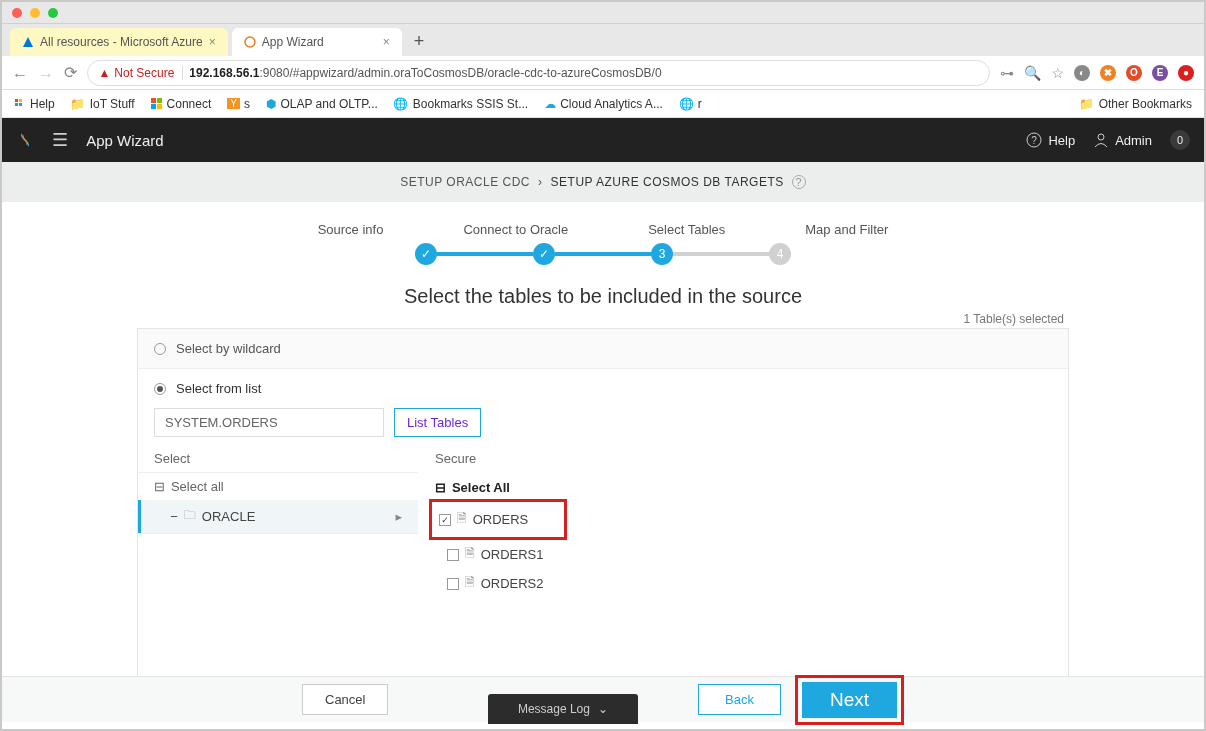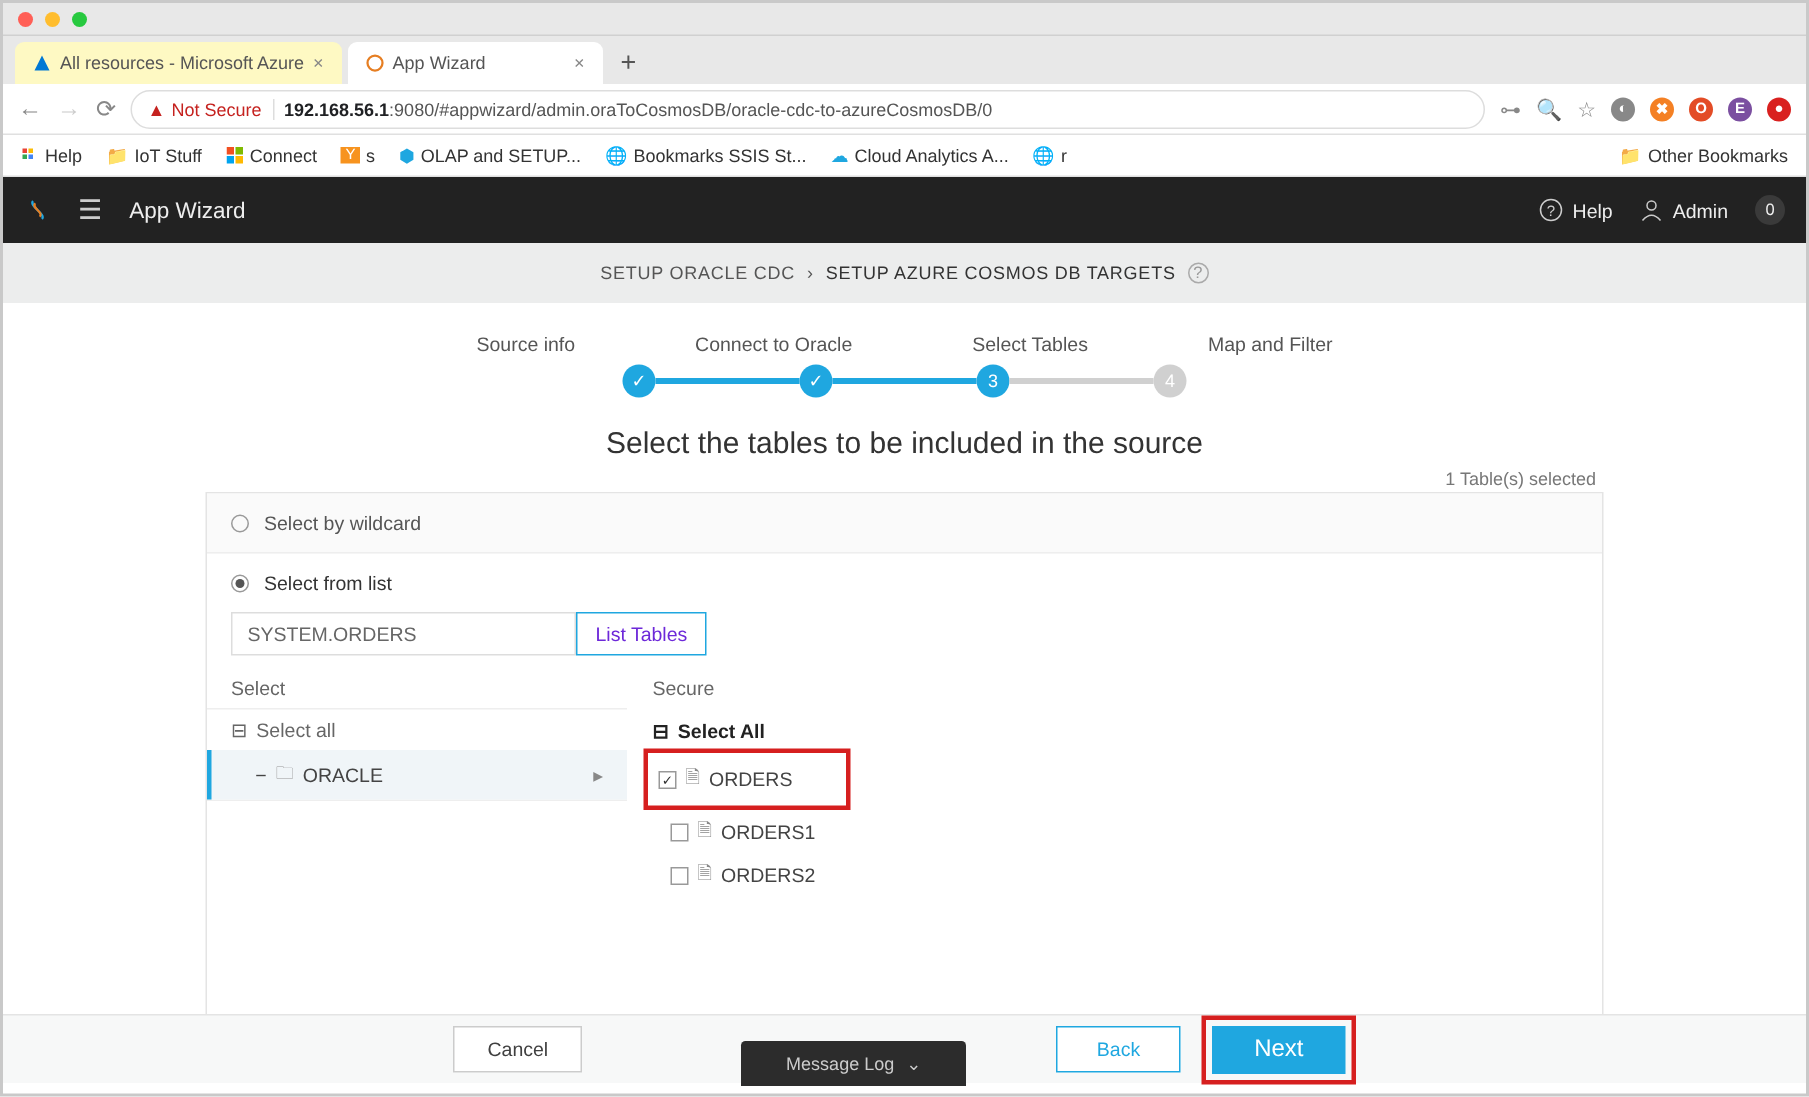--- a/index.html
+++ b/index.html
@@ -59,21 +59,21 @@
   
   .section-title { text-align: center; font-size: 20px; font-weight: 300; color: #333; margin: 6px 0 4px; }
   .selected-count { text-align: right; font-size: 12px; color: #777; padding-right: 140px; margin-bottom: 2px; }
   
   .panel { margin: 0 135px; border: 1px solid #e4e4e4; background: #fff; height: 370px; }
   .wildcard-row { padding: 12px 16px; display: flex; align-items: center; gap: 10px; color: #555; font-size: 13px; border-bottom: 1px solid #eee; background: #fafafa; }
   .selectlist-row { padding: 12px 16px; display: flex; align-items: center; gap: 10px; color: #333; font-size: 13px; }
   .radio { width: 12px; height: 12px; border-radius: 50%; border: 1px solid #999; position: relative; display:inline-block; }
   .radio.checked:after { content:''; position:absolute; inset:2px; border-radius:50%; background:#555; }
   
-  .list-controls { padding: 0 16px 10px; display: flex; align-items: center; }
+  .list-controls { padding: 0 16px 10px; display: flex; gap: 10px; align-items: center; }
   .text-input { border: 1px solid #ddd; padding: 6px 10px; font-size: 13px; color: #666; flex: 0 0 230px; }
   .btn-outline { border: 1px solid #1fa7e0; color: #6d28d9; background: #fff; padding: 6px 12px; font-size: 13px; cursor: pointer; }
   
   .columns { display: flex; }
   .col-head { padding: 4px 16px 6px; color: #666; font-size: 13px; }
   .schemas-col { width: 280px; }
   .tables-col { flex: 1; border-left: 1px solid transparent; }
   .schema-list { border: 1px solid #eee; border-left: none; border-right: none; }
   .schema-item { padding: 6px 16px; font-size: 13px; color: #444; display: flex; align-items: center; gap: 6px; }
   .schema-item.all { color: #666; }
@@ -89,21 +89,21 @@
   .file-icon { color: #888; font-size: 12px; }
   .folder-icon { color: #999; font-size: 12px; }
   
   
   .footer { position: absolute; bottom: 0; left: 0; right: 0; height: 46px; background: #f7f8f8; border-top: 1px solid #e4e4e4; display: flex; align-items: center; padding: 0 300px 0 0; }
   .cancel-btn { margin-left: 300px; border: 1px solid #ccc; background: #fff; padding: 7px 22px; font-size: 13px; color: #404040; cursor:pointer; }
   .footer-spacer { flex: 1; }
   .msg-log { background: #2c2c2c; color: #ccc; font-size: 12px; padding: 8px 30px; margin: 0 60px; border-radius: 3px 3px 0 0; display:flex; align-items:center; gap:8px; position: relative; top: 9px;}
   .back-btn { border: 1px solid #1fa7e0; background: #fff; color: #1fa7e0; padding: 7px 26px; font-size: 13px; cursor:pointer; margin-right: 14px; }
   .next-wrap { border: 3px solid #d61f1f; padding: 4px; }
-  .next-btn { background: #1fa7e0; color: #fff; border: none; padding: 7px 28px; font-size: 16px; cursor:pointer; }
+  .next-btn { background: #1fa7e0; color: #fff; border: none; padding: 7px 28px; font-size: 19px; cursor:pointer; }
 </style>
 </head>
 <body>
 
 <div class="mac-titlebar">
   <span class="mac-dot red"></span>
   <span class="mac-dot yellow"></span>
   <span class="mac-dot green"></span>
 </div>
 
@@ -164,21 +164,21 @@
         <rect width="5" height="5" x="6" y="6" fill="#ffb900"></rect>
       </svg> 
       <span>Connect</span>
     </span>
   <span class="bk-item">
       <span style="background:#f7931e;color:#fff;padding:0 3px;font-size:10px">Y</span> 
       <span>s</span>
     </span>
   <span class="bk-item">
       <span style="color:#1fa7e0">⬢</span> 
-      <span>OLAP and SETUP...</span>
+      <span>OLAP and OLTP...</span>
     </span>
   <span class="bk-item">🌐 <span>Bookmarks SSIS St...</span></span>
   <span class="bk-item">
       <span style="color:#1fa7e0">☁</span> 
       <span>Cloud Analytics A...</span>
     </span>
   <span class="bk-item">🌐 <span>r</span></span>
   <span style="flex:1"></span>
   <span class="bk-item">📁 <span>Other Bookmarks</span></span>
 </div>

